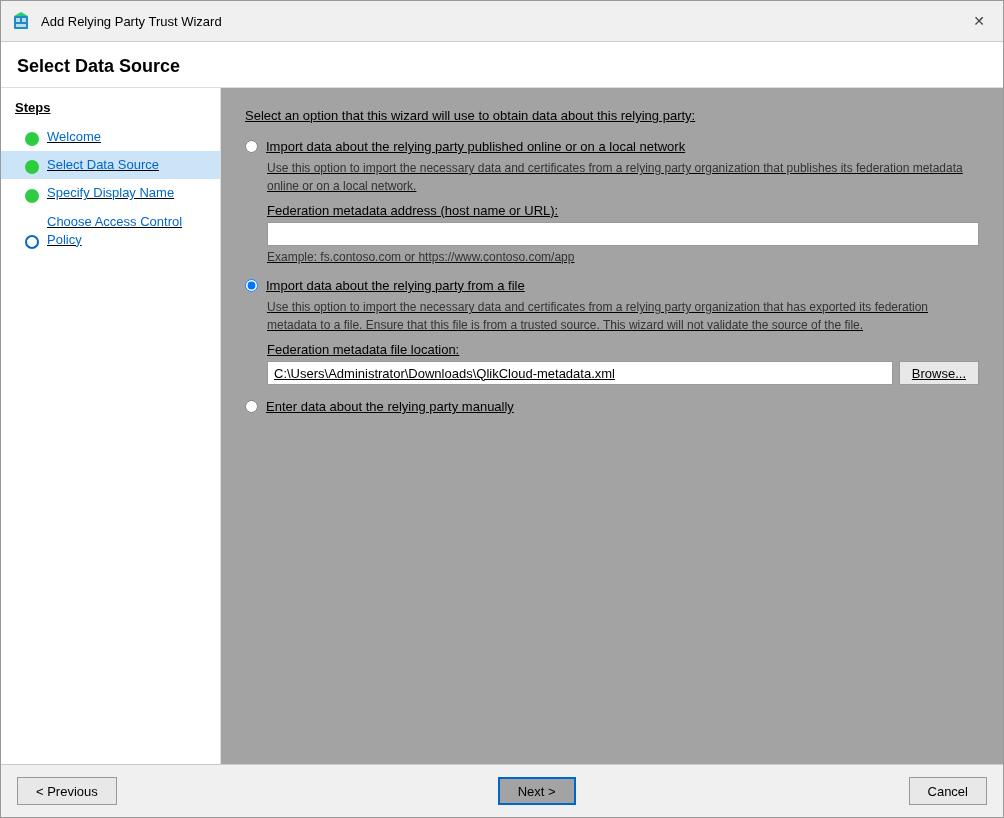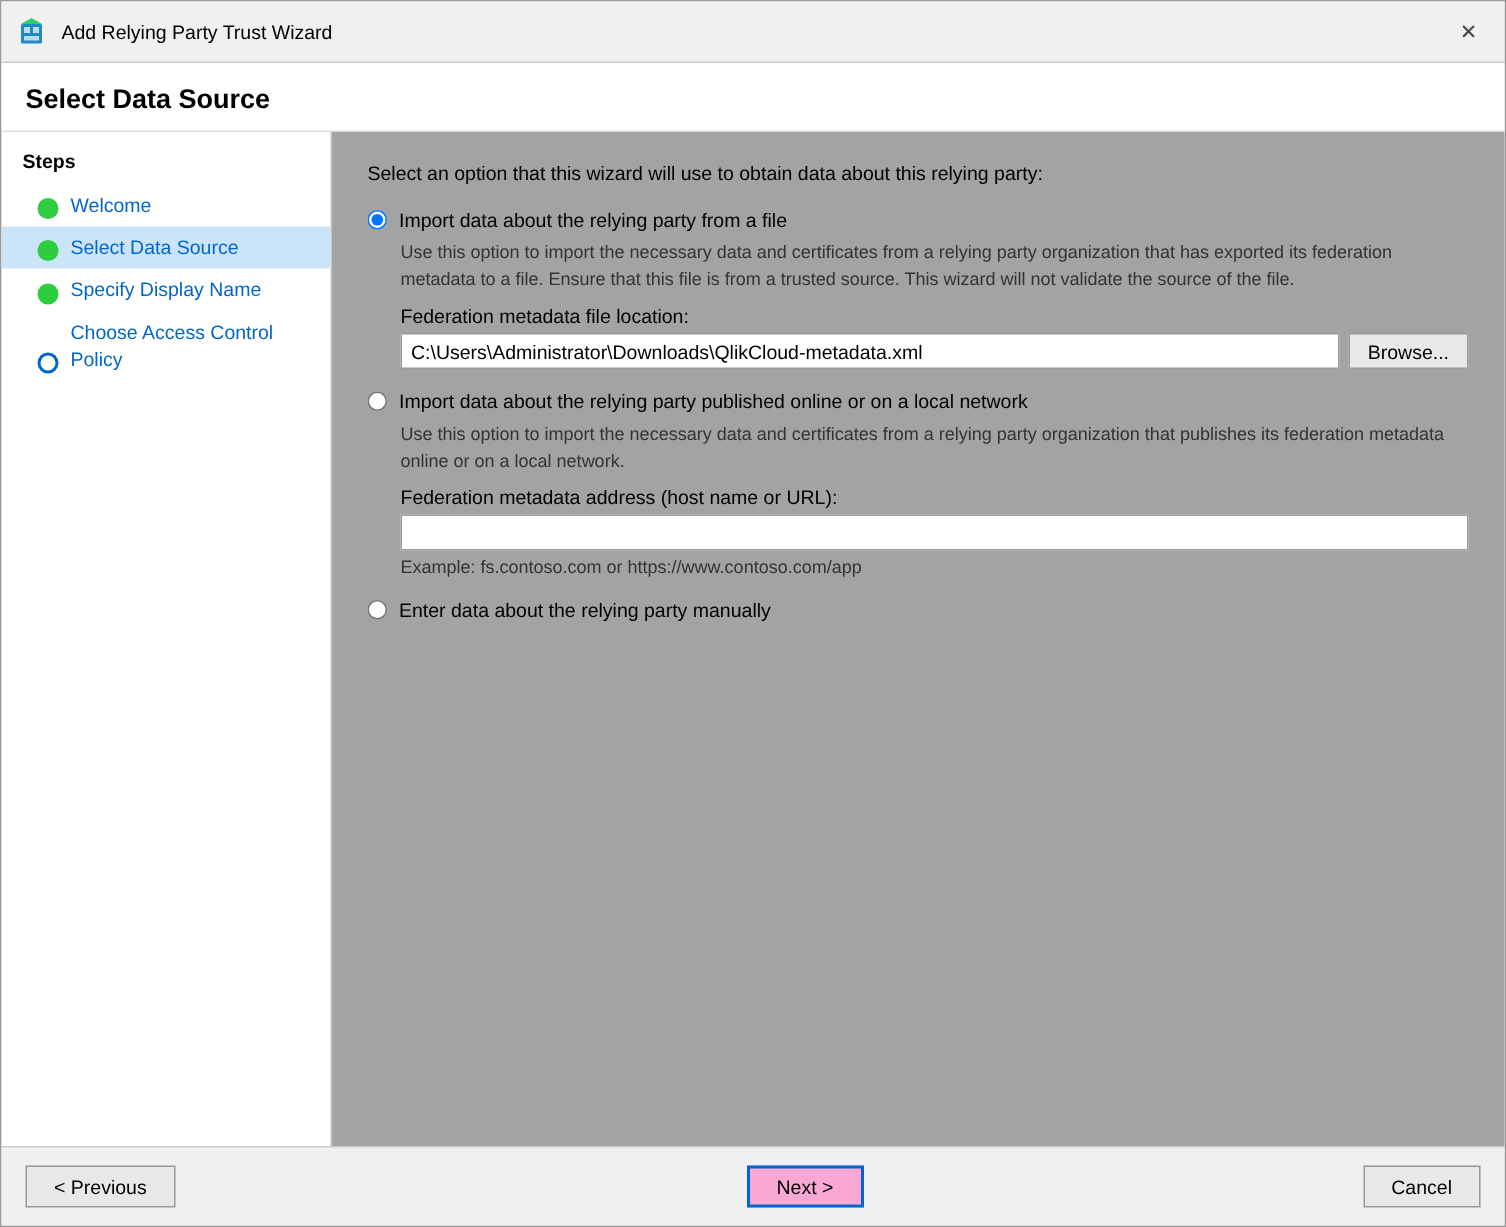--- a/index.html
+++ b/index.html
@@ -62,20 +62,21 @@
     }
     .page-header h1 {
       font-size: 18px;
       font-weight: 600;
       color: #000;
     }
     .content-area {
       display: flex;
       flex: 1;
       overflow: hidden;
+      text-decoration: underline;
     }
     .sidebar {
       width: 220px;
       background: #fff;
       border-right: 1px solid #ddd;
       padding: 12px 0;
     }
     .sidebar-title {
       font-weight: 700;
       font-size: 13px;
@@ -200,21 +201,21 @@
     }
     .footer-btn {
       height: 28px;
       padding: 0 18px;
       font-size: 13px;
       cursor: pointer;
       background: #e8e8e8;
       border: 1px solid #999;
     }
     .footer-btn.primary {
-      background: #f9a8d4;
+      background: #a3a3a3;
       border: 2px solid #0066cc;
       margin-left: 48px;
     }
   </style>
 </head>
 <body>
 
 <div class="window">
 
   <div class="title-bar">
@@ -257,44 +258,44 @@
         <div class="step-dot blue-outline"></div>
         <span class="step-label">Choose Access Control Policy</span>
       </div>
     </div>
 
     <div class="main-panel">
       <p class="section-intro">Select an option that this wizard will use to obtain data about this relying party:</p>
 
       <div class="radio-option">
         <div class="radio-row">
+          <input type="radio" name="datasource" id="opt1" style="">
+          <label for="opt1" class="radio-label">Import data about the relying party published online or on a local network</label>
+        </div>
+        <p class="option-desc">Use this option to import the necessary data and certificates from a relying party organization that publishes its federation metadata online or on a local network.</p>
+        <p class="field-label">Federation metadata address (host name or URL):</p>
+        <input type="text" class="text-input" value="" style="">
+        <p class="example-text">Example: fs.contoso.com or https://www.contoso.com/app</p>
+      </div>
+
+      <div class="radio-option">
+        <div class="radio-row">
           <input type="radio" name="datasource" id="opt2" checked="" style="">
           <label for="opt2" class="radio-label">Import data about the relying party from a file</label>
         </div>
         <p class="option-desc">Use this option to import the necessary data and certificates from a relying party organization that has exported its federation metadata to a file. Ensure that this file is from a trusted source.  This wizard will not validate the source of the file.</p>
         <p class="field-label">Federation metadata file location:</p>
         <div class="file-row">
           <input type="text" class="file-input" id="fileInput" value="C:\Users\Administrator\Downloads\QlikCloud-metadata.xml" style="">
           <button class="browse-btn">Browse...</button>
         </div>
       </div>
 
       <div class="radio-option">
         <div class="radio-row">
-          <input type="radio" name="datasource" id="opt1" style="">
-          <label for="opt1" class="radio-label">Import data about the relying party published online or on a local network</label>
-        </div>
-        <p class="option-desc">Use this option to import the necessary data and certificates from a relying party organization that publishes its federation metadata online or on a local network.</p>
-        <p class="field-label">Federation metadata address (host name or URL):</p>
-        <input type="text" class="text-input" value="" style="">
-        <p class="example-text">Example: fs.contoso.com or https://www.contoso.com/app</p>
-      </div>
-
-      <div class="radio-option">
-        <div class="radio-row">
           <input type="radio" name="datasource" id="opt3" style="">
           <label for="opt3" class="radio-label">Enter data about the relying party manually</label>
         </div>
       </div>
     </div>
   </div>
 
   <div class="footer">
     <button class="footer-btn">&lt; Previous</button>
     <button class="footer-btn primary">Next &gt;</button>

